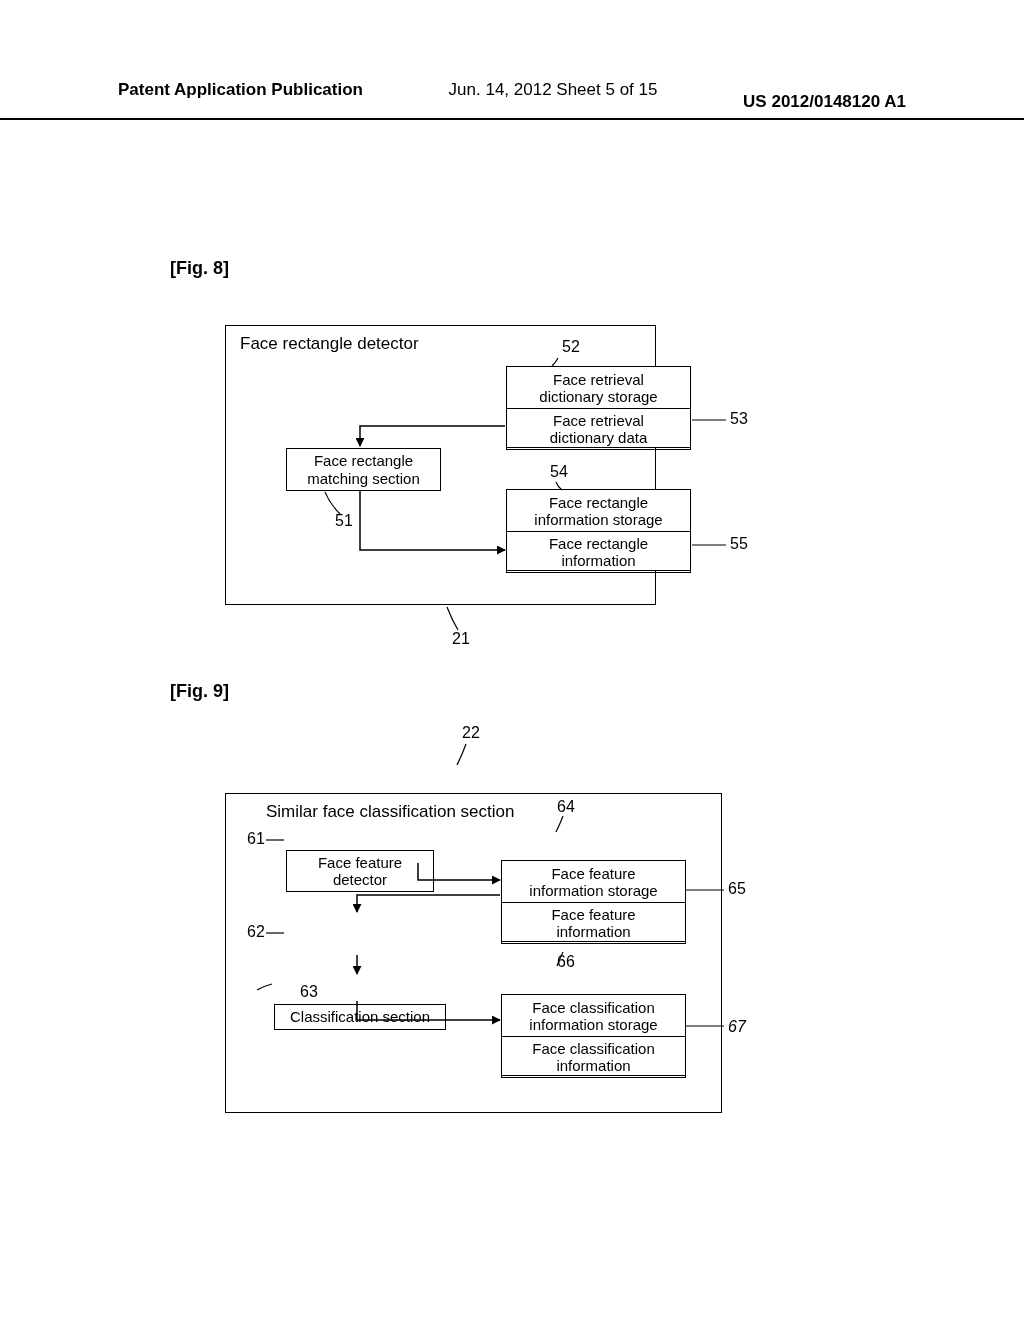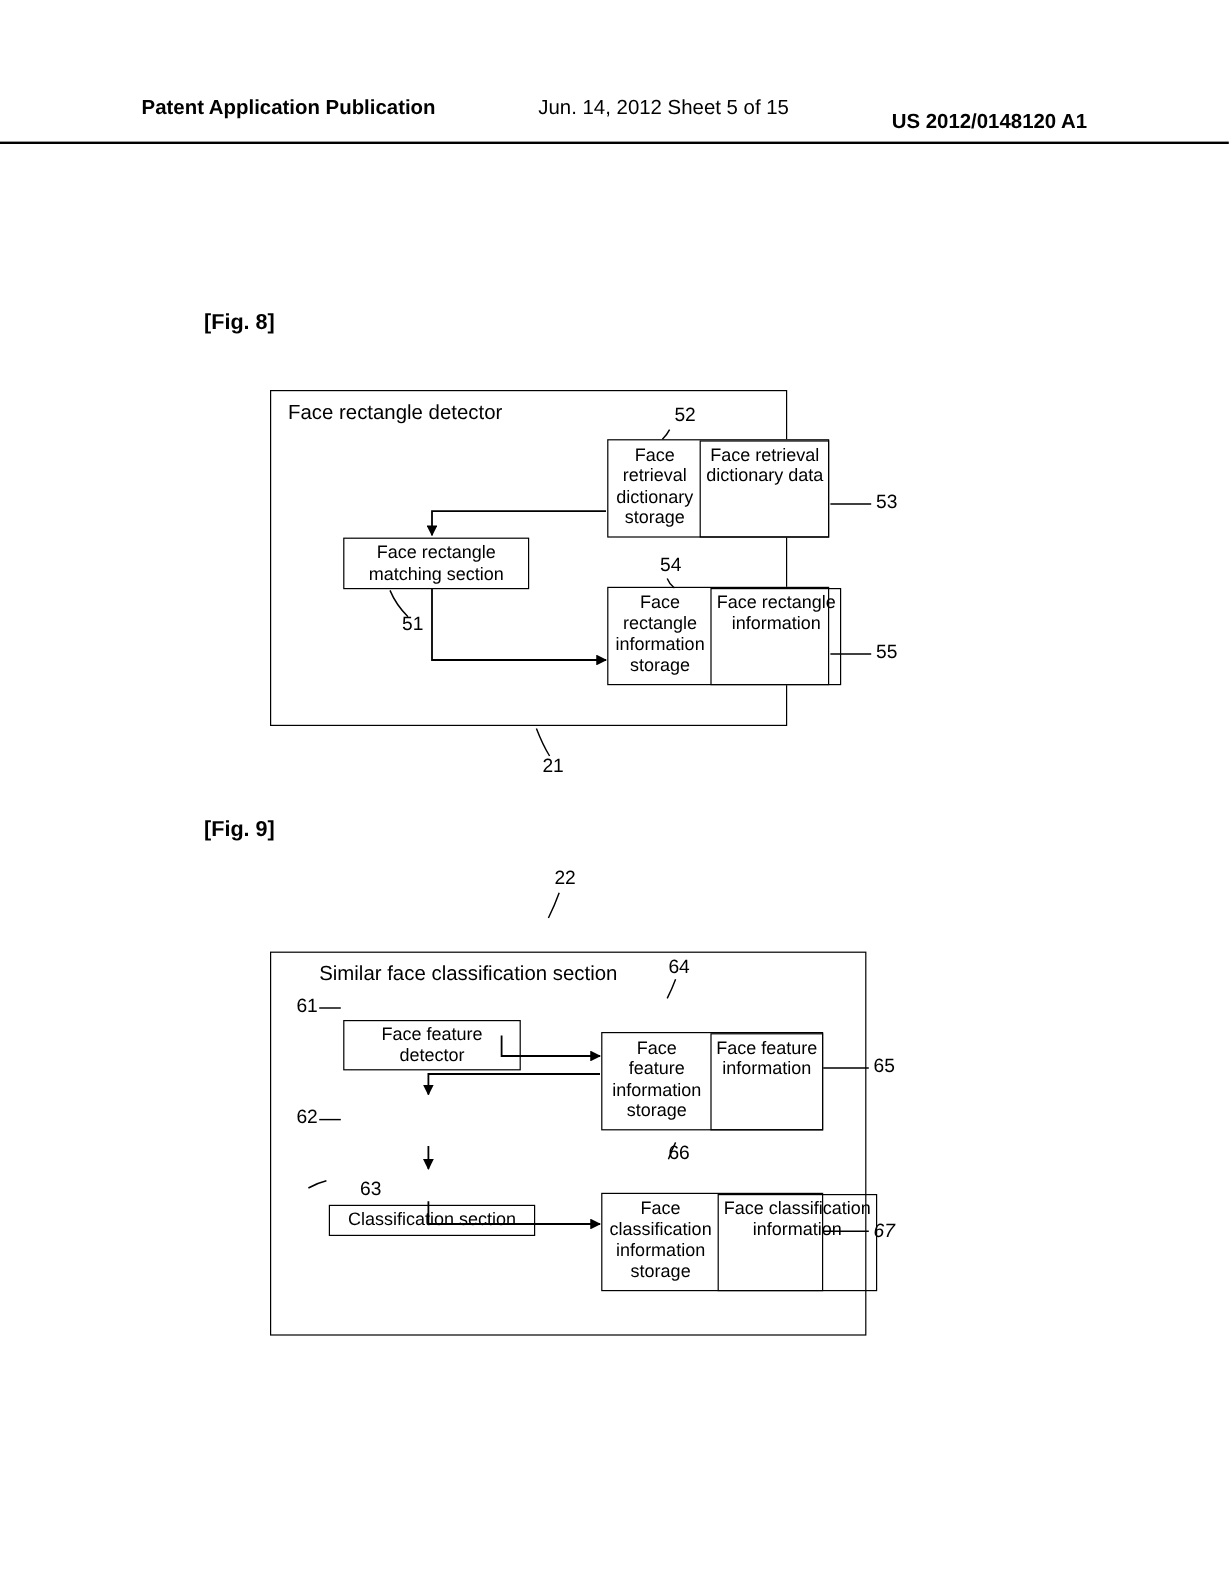--- a/index.html
+++ b/index.html
@@ -41,21 +41,21 @@
       border: 1.5px solid #000;
       background: #fff;
       text-align: center;
       font-size: 15px;
       line-height: 1.15;
       display: flex;
       align-items: center;
       justify-content: center;
       padding: 2px 4px;
     }
-    .box.with-inner { flex-direction: row; align-items: stretch; padding: 0; justify-content: flex-start; }
+    .box.with-inner { flex-direction: column; align-items: stretch; padding: 0; justify-content: flex-start; }
     .box.with-inner .outer-label { text-align: center; padding: 4px 6px 2px; font-size: 15px; line-height: 1.15; }
     .box.with-inner .inner-box {
       border: 1.5px solid #000;
       margin: 0 -1px -1px -1px;
       text-align: center;
       font-size: 15px;
       line-height: 1.15;
       padding: 3px 4px;
       flex: 0 0 auto;
     }

